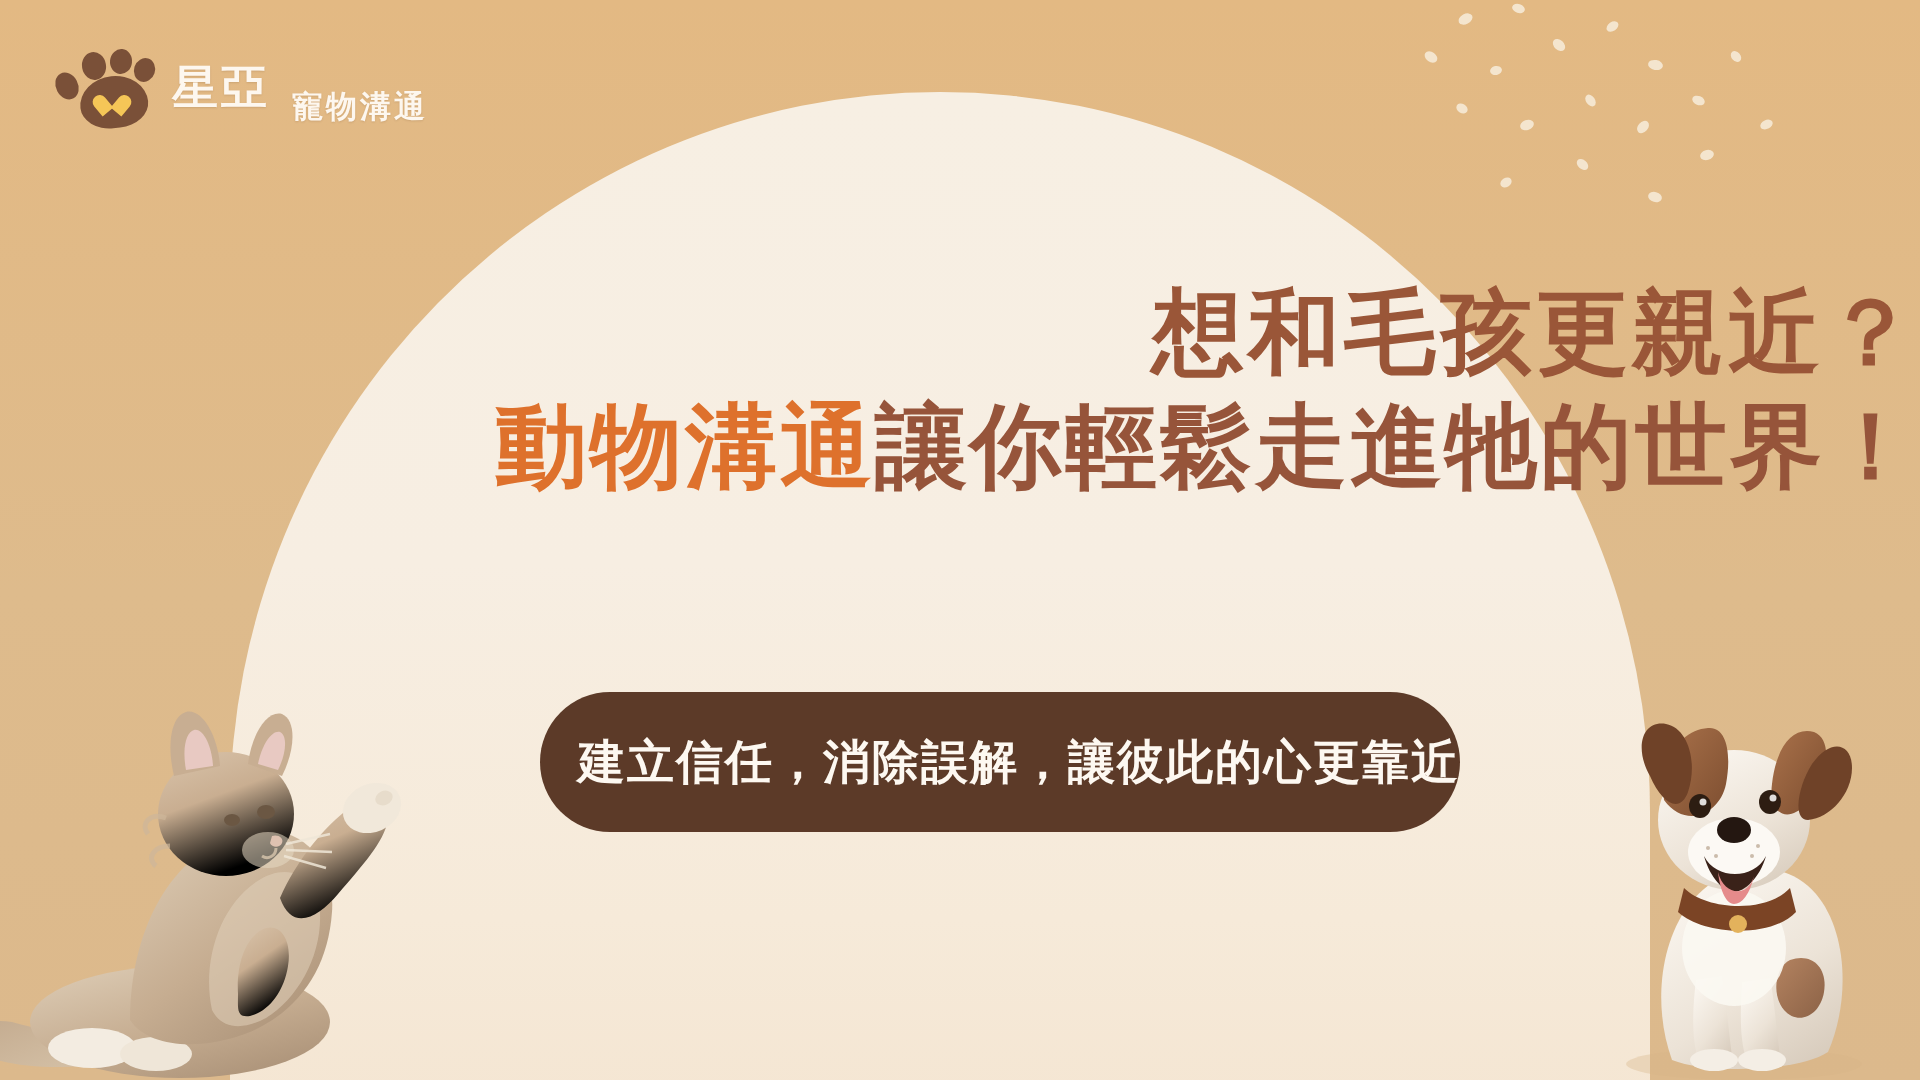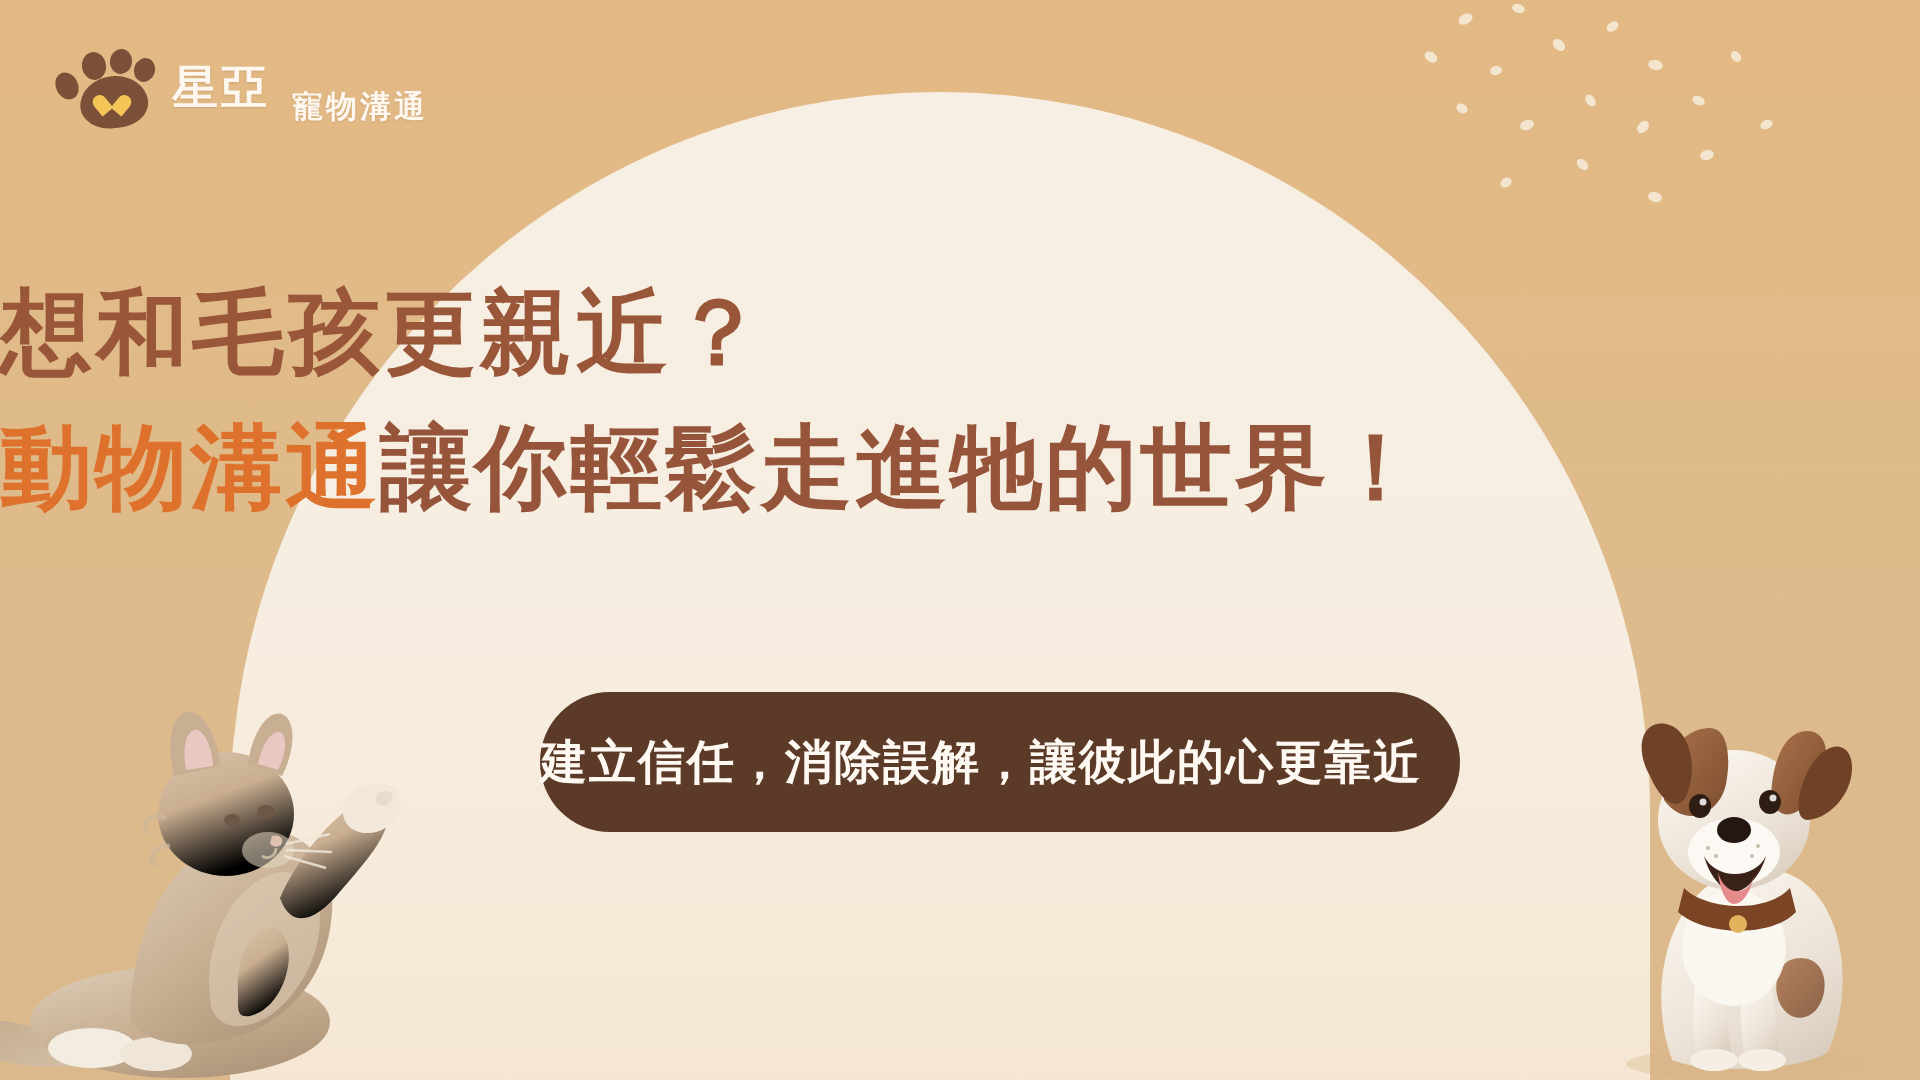--- a/index.html
+++ b/index.html
@@ -97,54 +97,54 @@
     margin-left:8px;
     text-shadow:0 1px 2px rgba(110,70,40,.18);
     margin-top:37px;
   }
 
   
   .headline {
     position:absolute;
     left:0; right:0;
     top:282px;
-    text-align:left;
+    text-align:right;
     z-index:15;
   }
   .h-line1 {
     font-size:92px;
     font-weight:700;
     color:#9a5638;
     letter-spacing:4px;
     line-height:1.12;
     white-space:nowrap;
   }
   .h-line2 {
     font-size:92px;
     font-weight:700;
     color:#96543a;
     letter-spacing:3px;
     line-height:1.12;
-    margin-top:32px;
+    margin-top:11px;
     white-space:nowrap;
   }
   .hl { color:#de712c; }
 
   
   .pill {
     position:absolute;
     left:540px;
     top:692px;
     width:920px;
     height:140px;
     background:#5c3a28;
     border-radius:70px;
     display:flex;
     align-items:center;
-    justify-content:flex-start;
+    justify-content:flex-end;
     z-index:16;
   }
   .pill-text {
     color:#fdf8f1;
     font-size:47px;
     font-weight:700;
     letter-spacing:2px;
     white-space:nowrap;
   }
 

